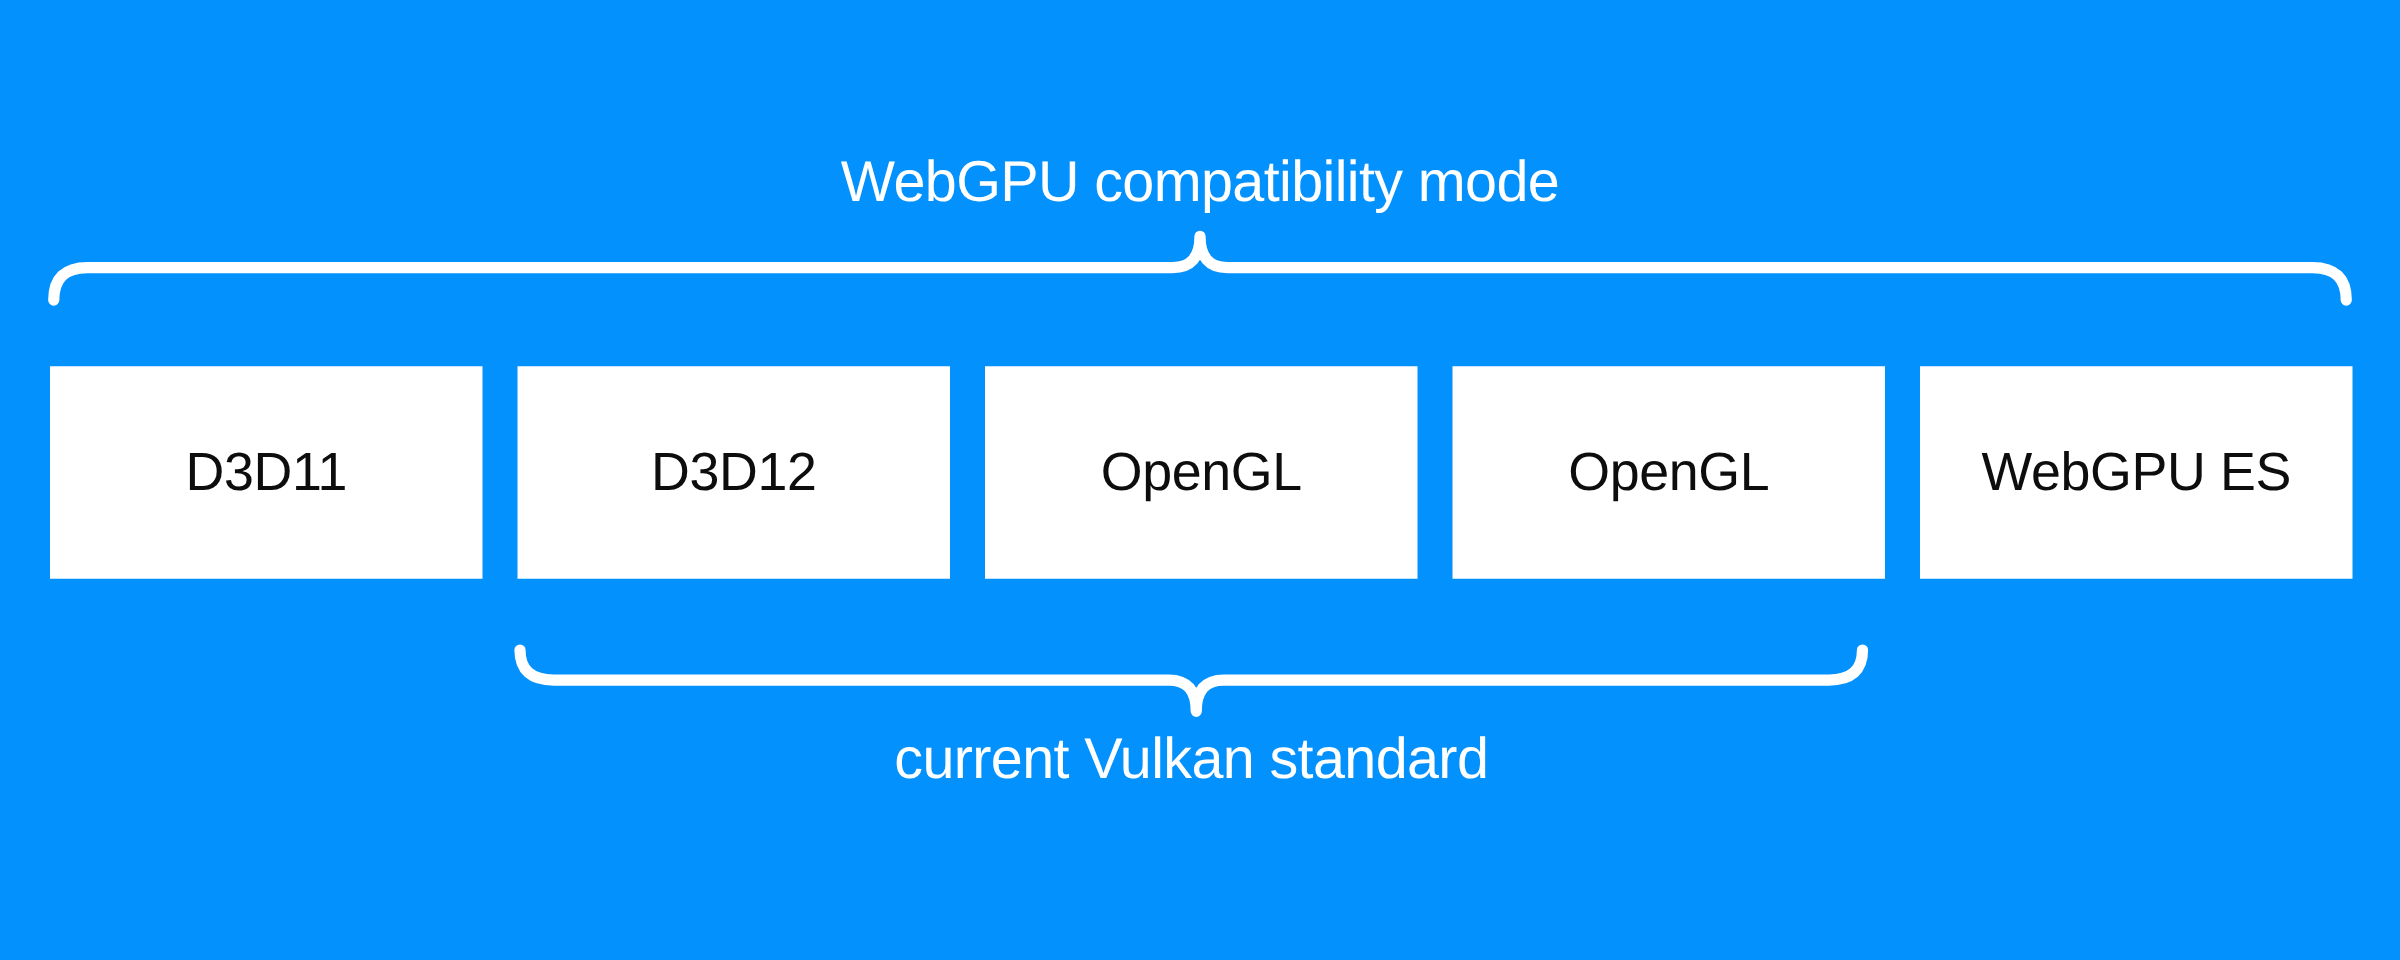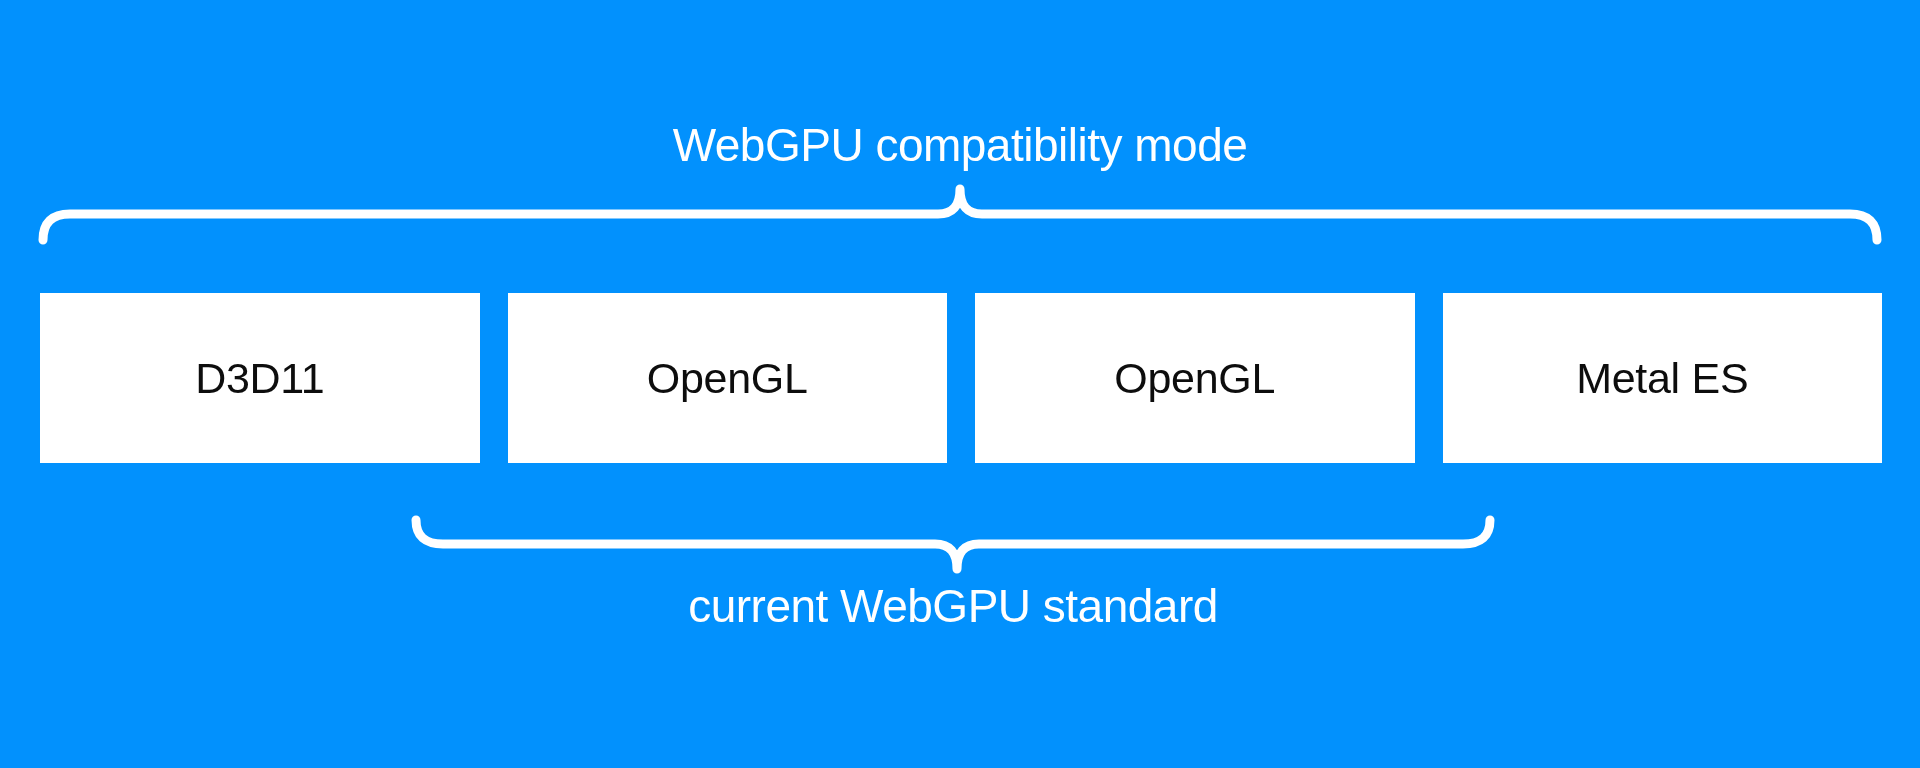--- a/index.html
+++ b/index.html
@@ -73,29 +73,32 @@
 
   <svg class="brace brace-top" width="1844" height="64" viewBox="0 0 1844 64" aria-hidden="true">
     <path d="M 5 56 Q 5 30 32 30 L 900 30 Q 922 30 922 5 Q 922 30 944 30 L 1812 30 Q 1839 30 1839 56"></path>
   </svg>
 
   <div class="boxes-row">
     <div class="api-box">
       <span>D3D11</span>
     </div>
     <div class="api-box">
+      <span>D3D12</span>
+    </div>
+    <div class="api-box">
       <span>OpenGL</span>
     </div>
     <div class="api-box">
       <span>OpenGL</span>
     </div>
     <div class="api-box">
-      <span>Metal ES</span>
+      <span>WebGPU ES</span>
     </div>
   </div>
 
   <svg class="brace brace-bottom" width="1084" height="64" viewBox="0 0 1084 64" aria-hidden="true">
     <path d="M 5 8 Q 5 32 32 32 L 524 32 Q 546 32 546 57 Q 546 32 568 32 L 1052 32 Q 1079 32 1079 8"></path>
   </svg>
 
-  <div class="brace-label bottom-label">current WebGPU standard</div>
+  <div class="brace-label bottom-label">current Vulkan standard</div>
 
 </div>
 
 </body></html>

